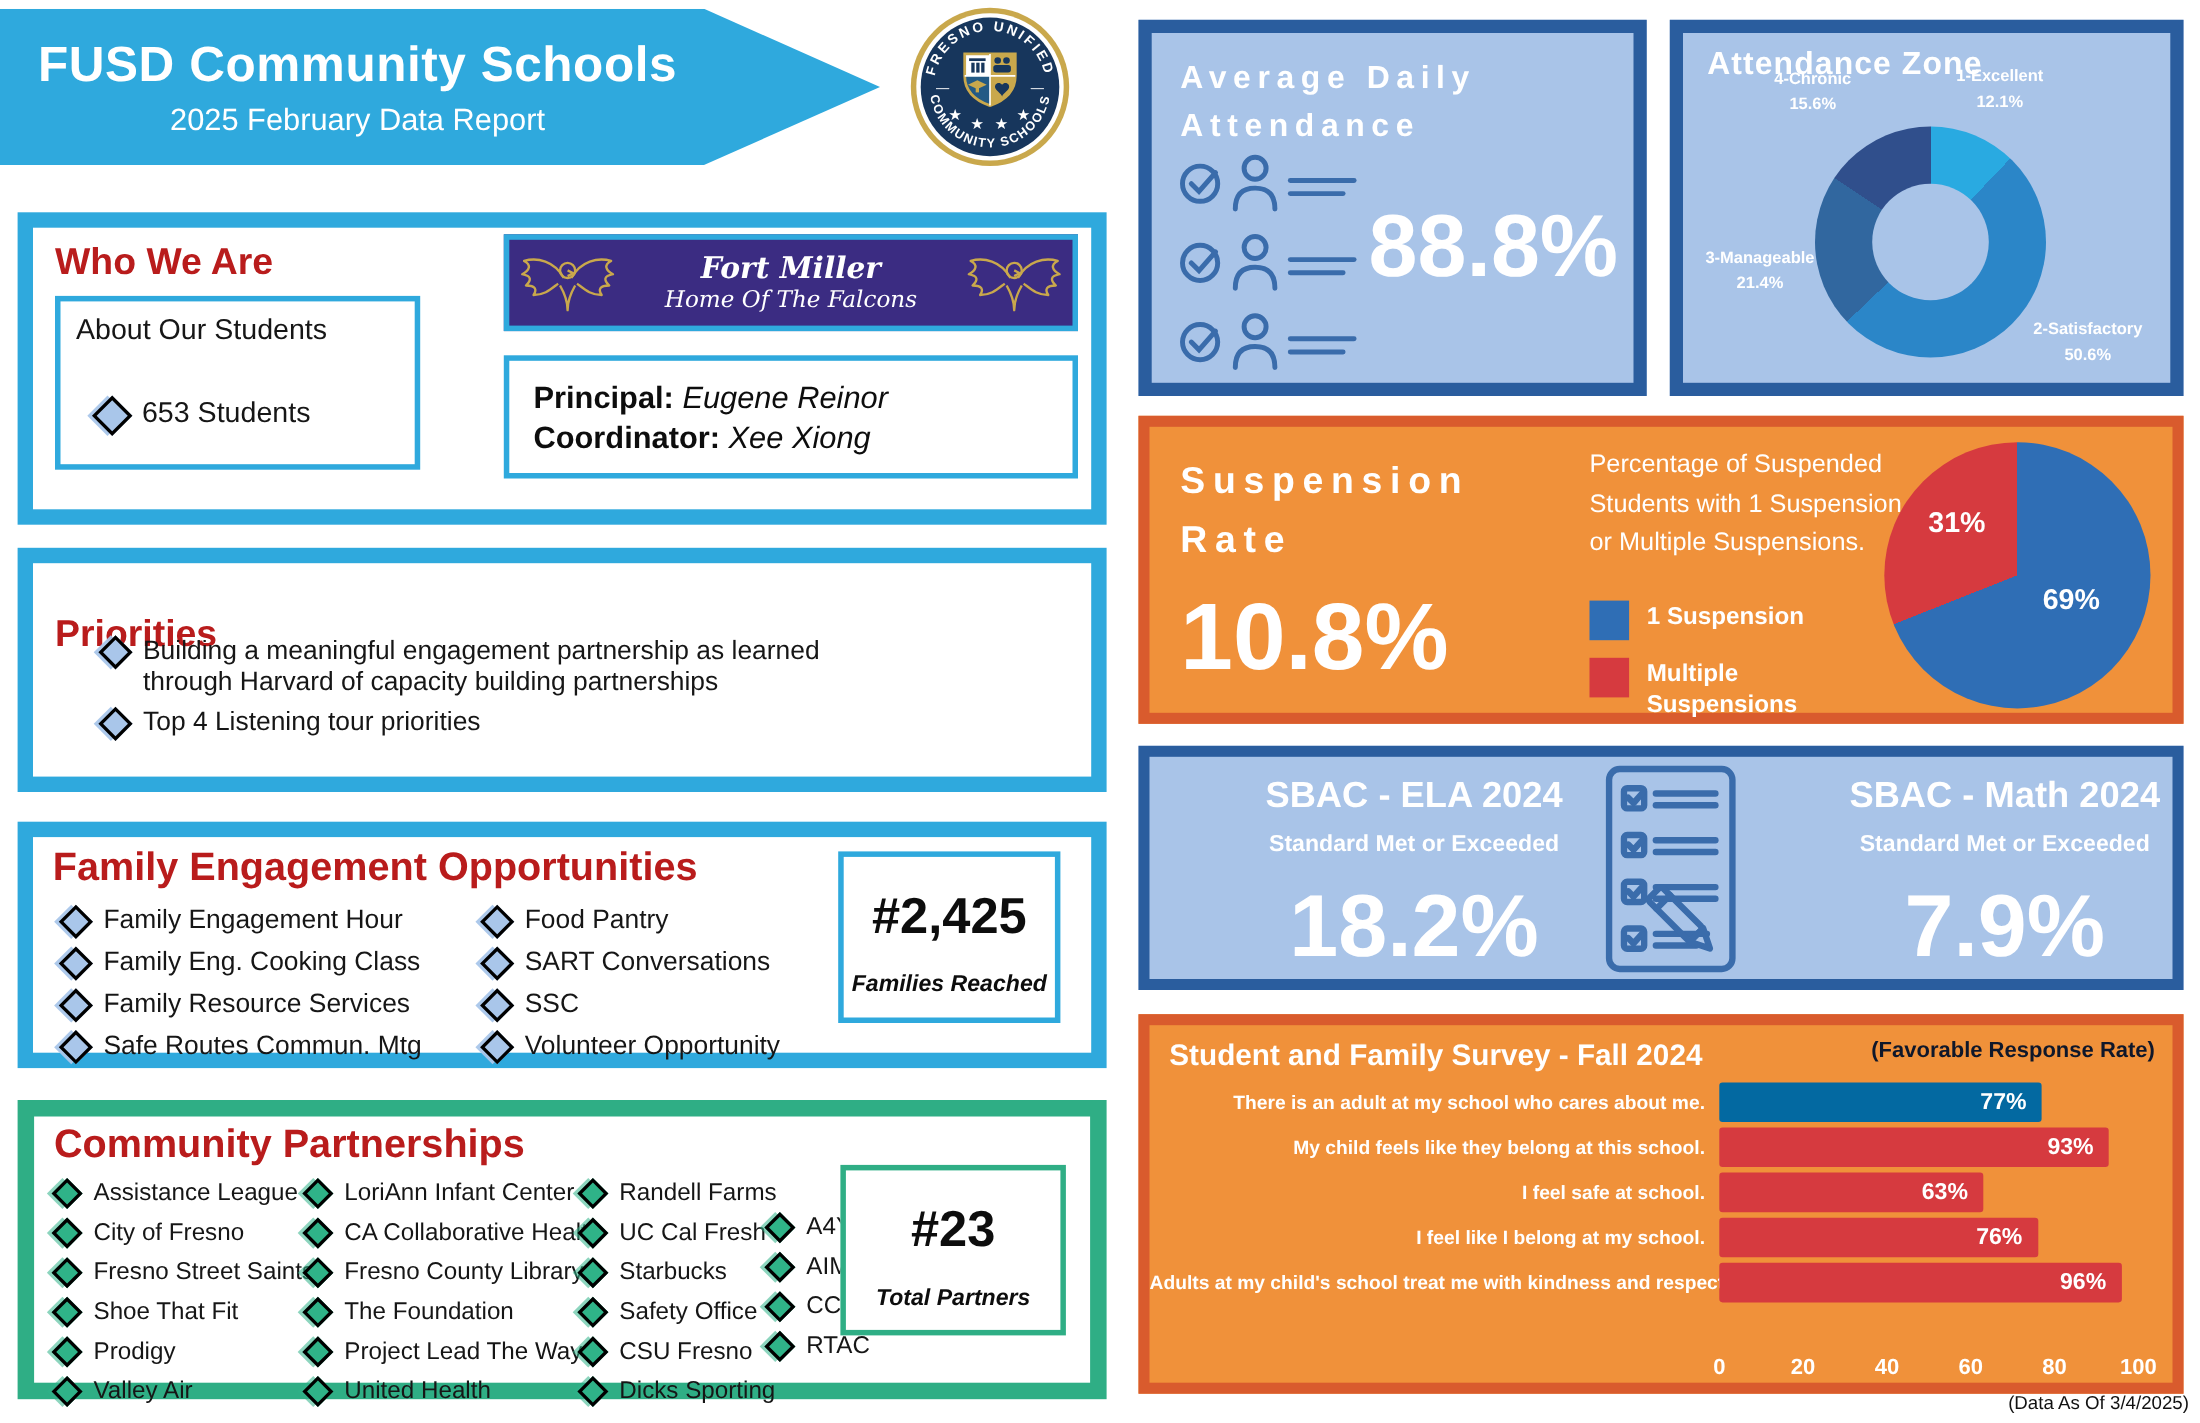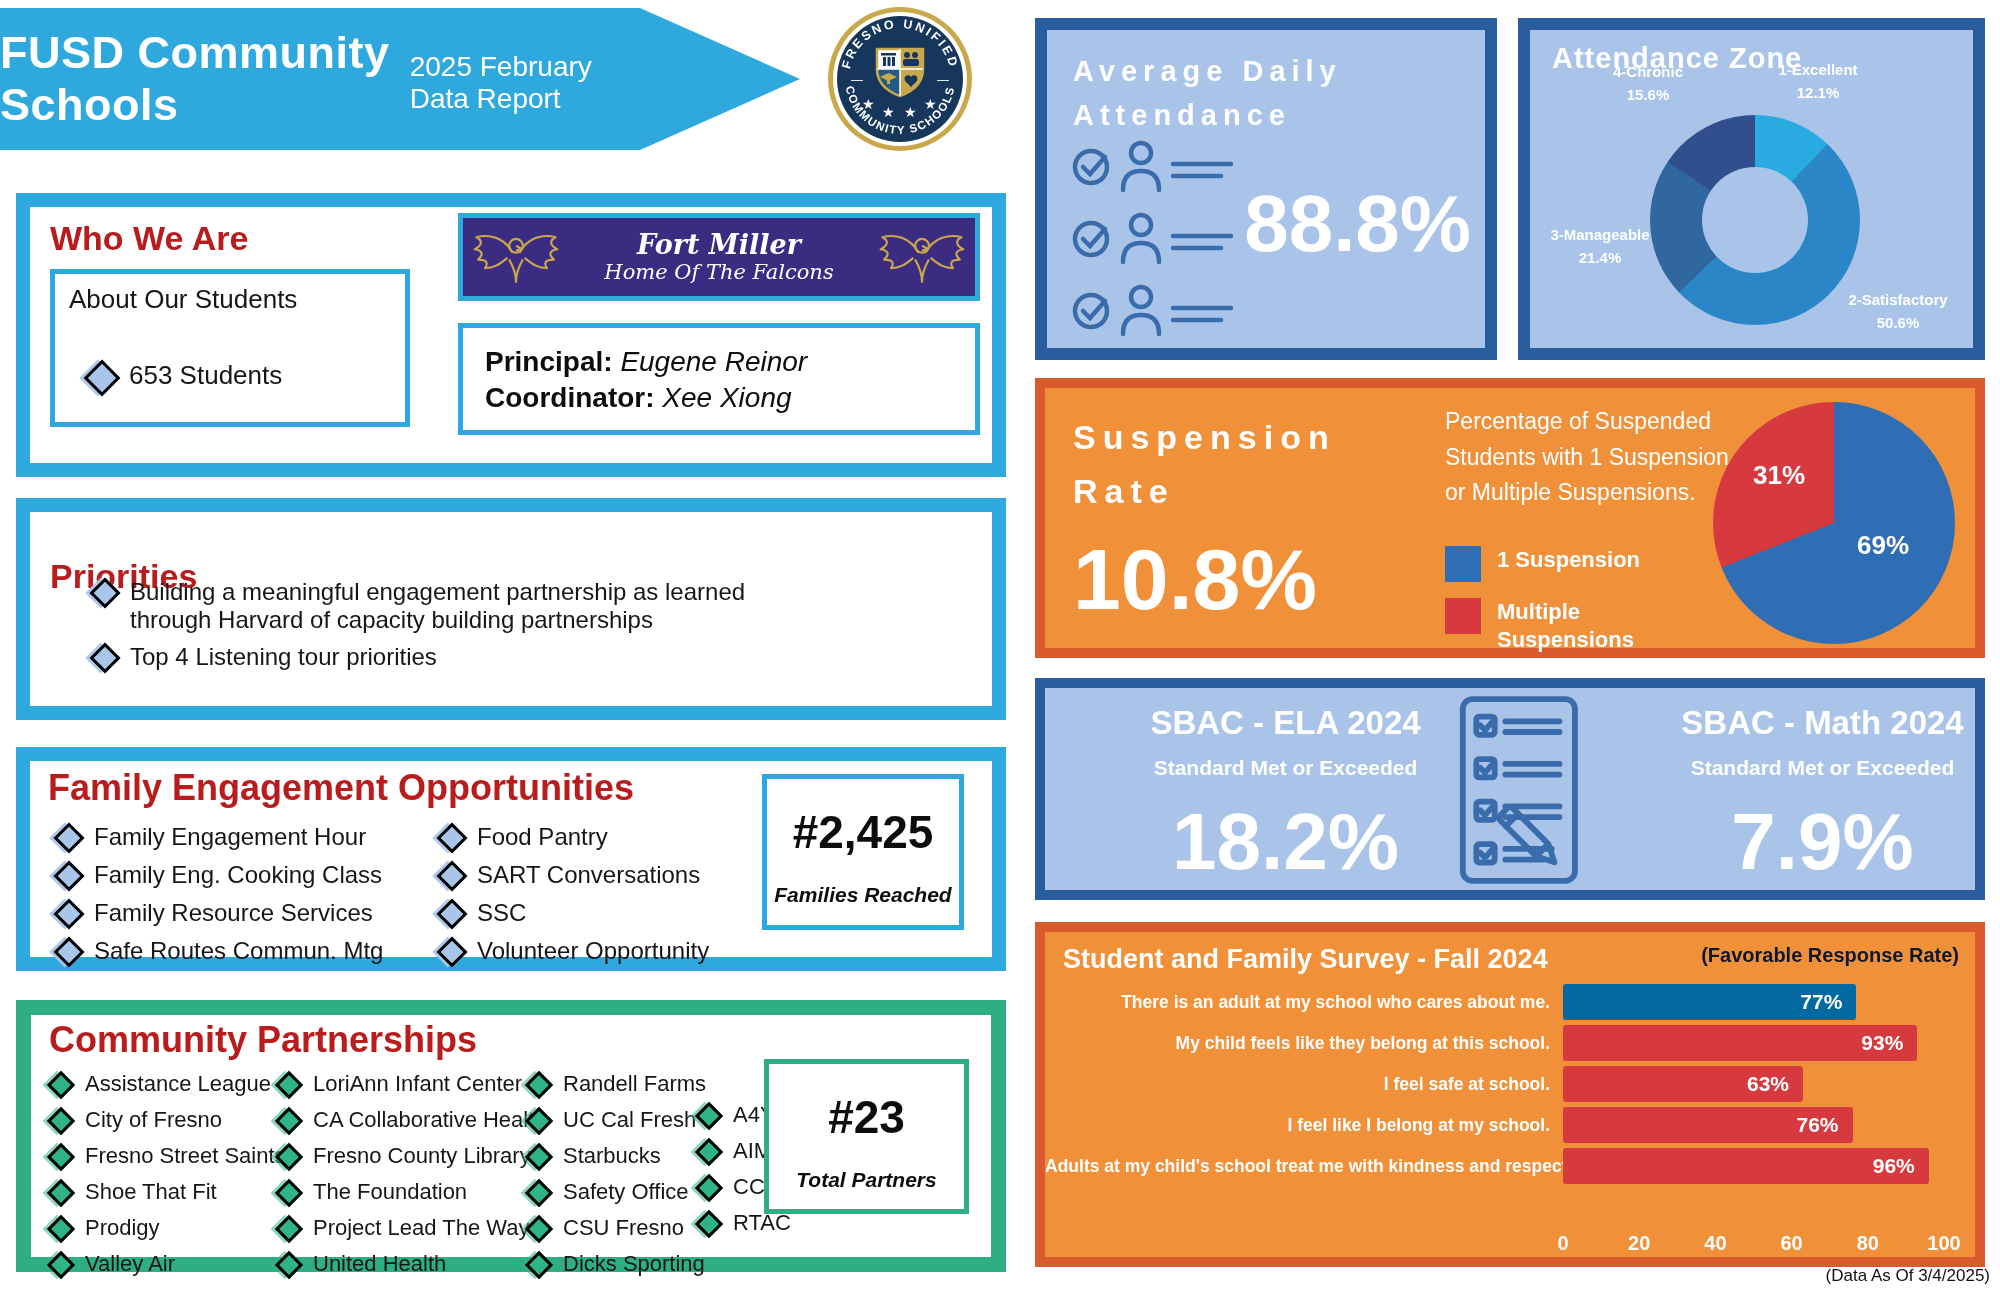--- a/index.html
+++ b/index.html
@@ -2,39 +2,39 @@
 <html><head>
 <meta charset="utf-8">
 <style>
   html,body{margin:0;padding:0;}
   body{width:2000px;height:1294px;background:#ffffff;font-family:"Liberation Sans",sans-serif;position:relative;overflow:hidden;}
   #canvas{position:absolute;inset:0;width:2000px;height:1294px;}
 
   
   .header-arrow{position:absolute;left:0;top:8px;width:800px;height:142px;background:#2fa9dd;
     clip-path:polygon(0 0,80% 0,100% 50%,80% 100%,0 100%);
-    display:flex;flex-direction:row;justify-content:center;align-items:center;padding-right:150px;box-sizing:border-box;}
+    display:flex;flex-direction:column;justify-content:center;align-items:center;padding-right:150px;box-sizing:border-box;}
   .header-title{color:#fff;font-size:45px;font-weight:800;letter-spacing:.5px;}
   .header-sub{color:#fff;font-size:28px;margin-top:8px;}
   .logo{position:absolute;left:826px;top:5px;}
 
   
   .panel{position:absolute;background:#fff;box-sizing:border-box;}
   .panel.blue{border:14px solid #2fa9dd;}
   .panel.green{border:15px solid #2fae85;}
   .panel h2{margin:0;font-weight:700;color:#b91c1c;text-align:center;}
 
   .bullet-row{display:flex;align-items:flex-start;margin-bottom:10px;}
   .diamond{flex:0 0 auto;display:inline-block;width:16px;height:16px;border:3px solid #000;transform:rotate(45deg);margin:4px 14px 0 6px;}
   .diamond.blue-fill{background:#a9c6ea;box-shadow:-3px 3px 0 rgba(169,198,234,.95);}
   .diamond.green-fill{background:#2fb388;box-shadow:-3px 3px 0 rgba(47,179,136,.55);width:14px;height:14px;border-width:3px;}
   .bullet-text{color:#161616;}
 
   
-  .about-box{position:absolute;left:20px;top:62px;width:360px;height:158px;border:5px solid #2fa9dd;box-sizing:border-box;}
+  .about-box{position:absolute;left:20px;top:62px;width:332px;height:158px;border:5px solid #2fa9dd;box-sizing:border-box;}
   .about-label{font-size:26px;color:#161616;margin:10px 0 0 14px;}
   .about-bullet{position:absolute;left:28px;top:86px;display:flex;align-items:center;font-size:26px;}
   .banner-wrap{position:absolute;left:428px;top:6px;width:522px;height:88px;border:5px solid #2fa9dd;box-sizing:border-box;background:#3b2c82;display:flex;align-items:center;justify-content:space-between;padding:0 10px;}
   .banner-center{color:#fff;text-align:center;font-family:"DejaVu Serif",serif;font-style:italic;line-height:1.15;}
   .banner-line1{font-size:27px;font-weight:700;}
   .banner-line2{font-size:21px;}
   .info-box{position:absolute;left:428px;top:116px;width:522px;height:112px;border:5px solid #2fa9dd;box-sizing:border-box;padding:16px 0 0 22px;font-size:28px;color:#0d0d0d;line-height:1.3;}
   .info-box .lbl{font-weight:800;}
   .info-box .val{font-style:italic;}
 

